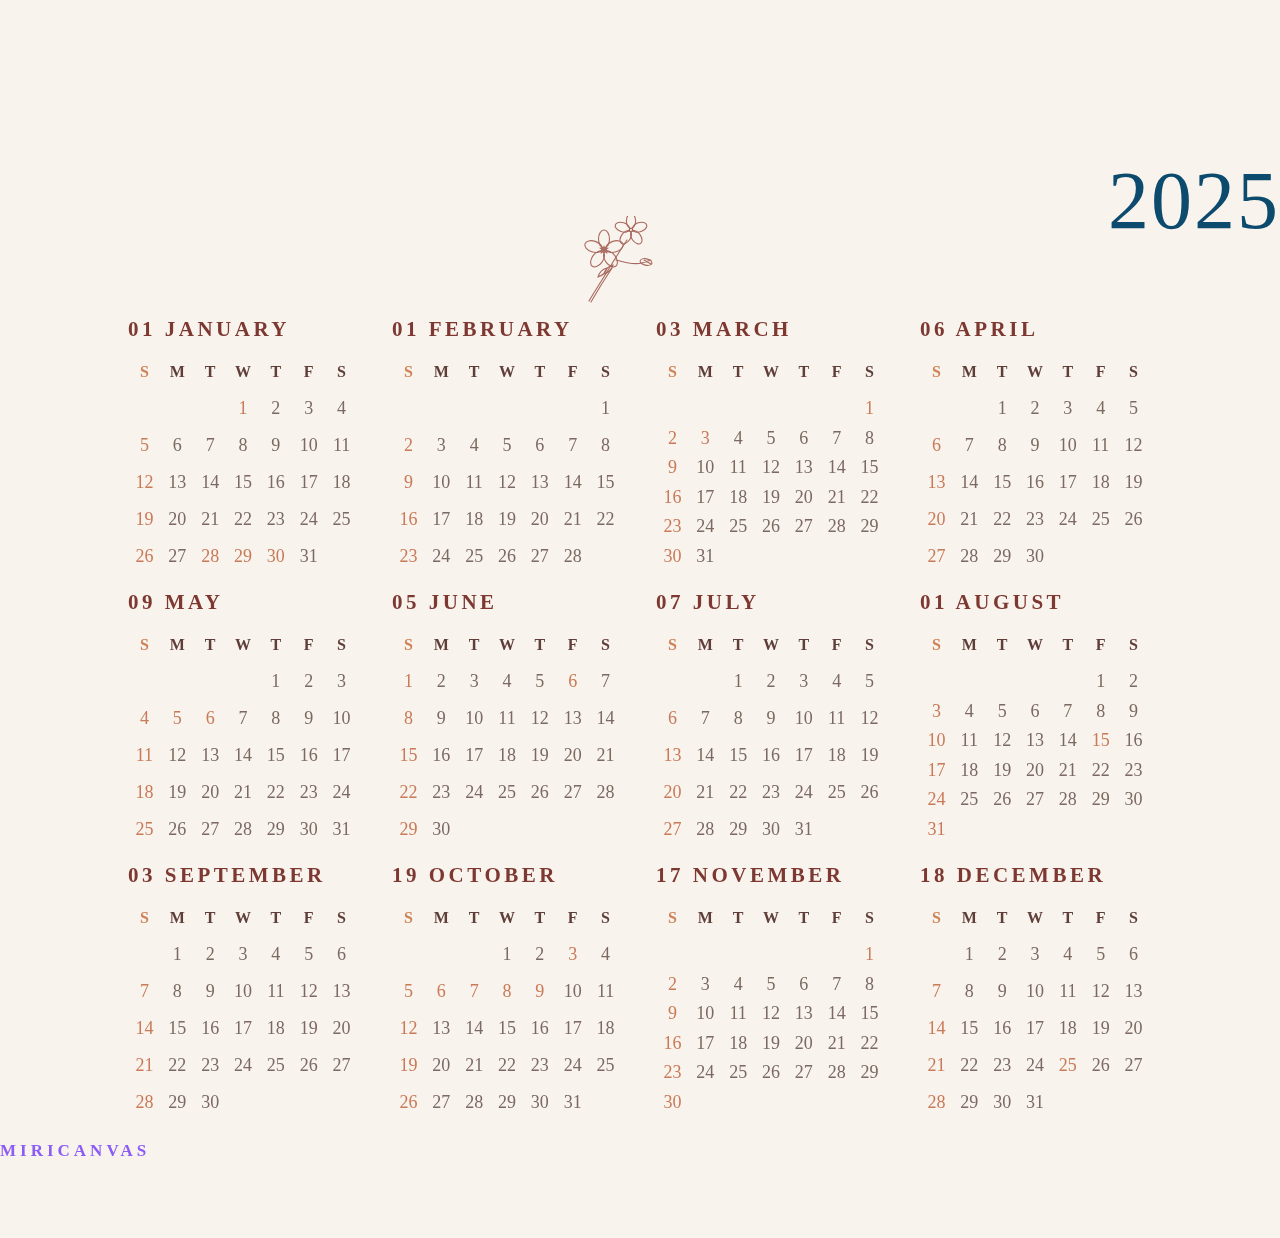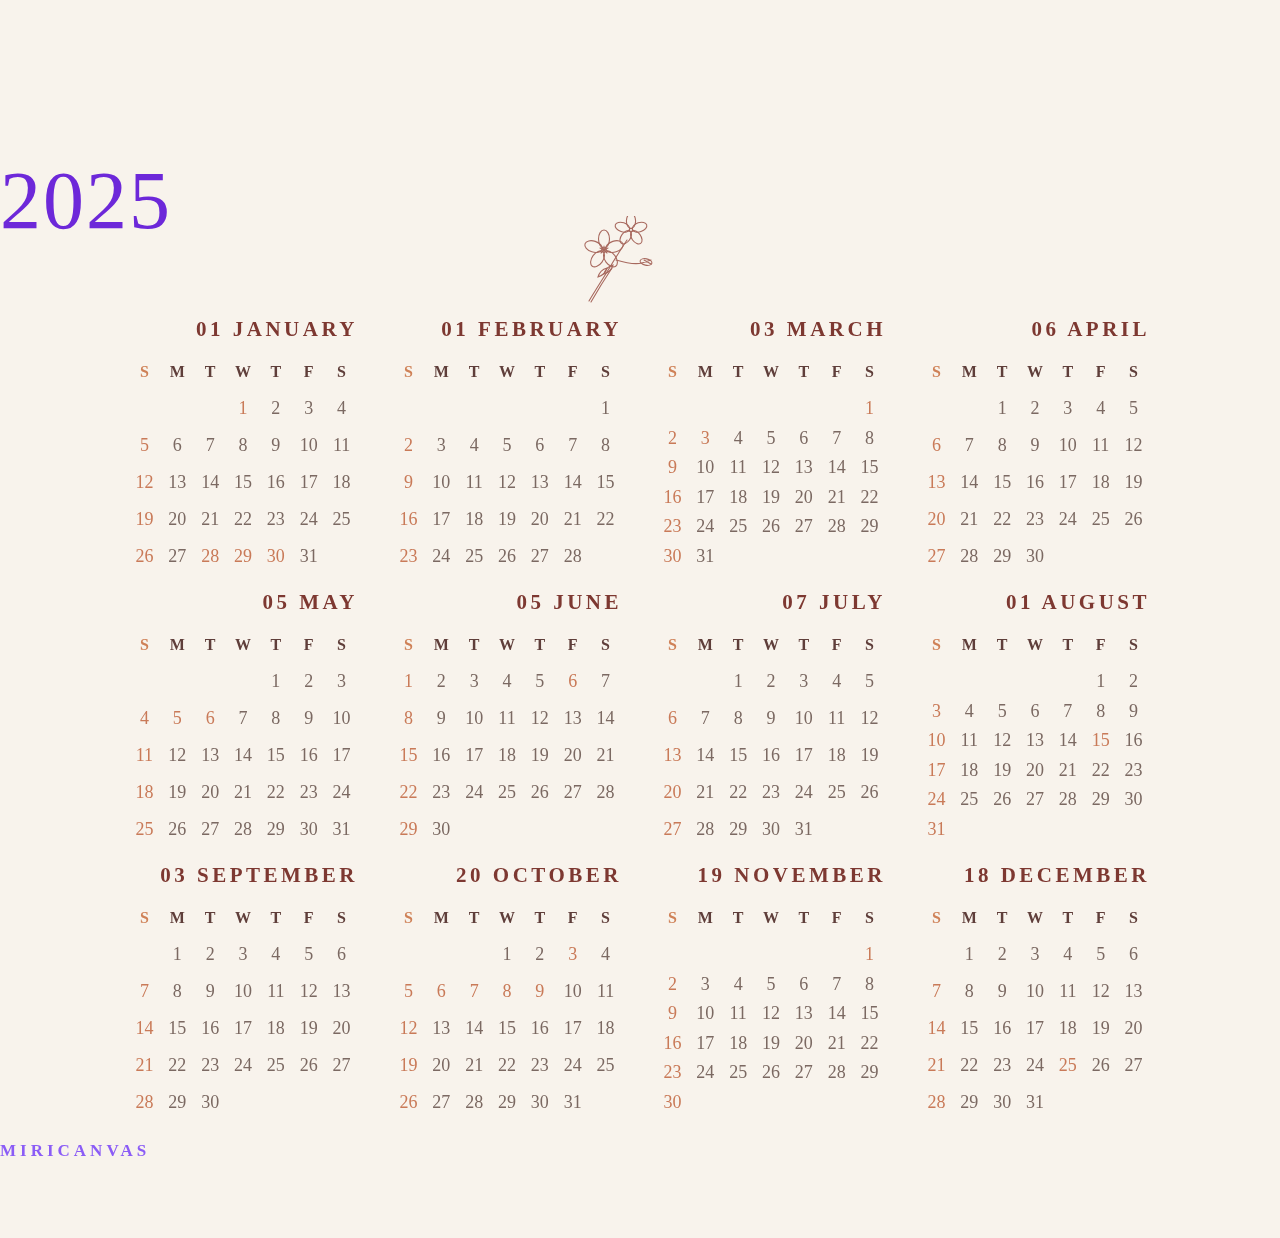--- a/index.html
+++ b/index.html
@@ -5,35 +5,35 @@
   html,body{margin:0;padding:0;}
   body{
     width:1280px;height:1238px;
     background:#f8f3ec;
     font-family:"Liberation Serif", serif;
     position:relative;overflow:hidden;
     -webkit-font-smoothing:antialiased;
   }
   .year-title{
     position:absolute;top:160px;left:0;width:100%;
-    text-align:left;
+    text-align:right;
     font-size:82px;line-height:1;
-    color:#6d28d9;letter-spacing:2px;
+    color:#0c4a6e;letter-spacing:2px;
   }
   .flower{position:absolute;left:576px;top:216px;}
   .months-grid{
     position:absolute;left:128px;top:317px;
     display:grid;
     grid-template-columns:repeat(4,230px);
     grid-template-rows:repeat(3,273px);
     column-gap:34px;
   }
   .month{width:230px;}
   .month-title{
-    text-align:right;
+    text-align:left;
     font-size:21px;letter-spacing:3.5px;
     color:#7d3831;font-weight:700;
     height:24px;line-height:24px;
     margin-bottom:20px;white-space:nowrap;
   }
   .weekday-row{
     display:grid;grid-template-columns:repeat(7,1fr);
     height:22px;line-height:22px;
     margin-bottom:14px;text-align:center;
   }
@@ -333,21 +333,21 @@
           <span class="cell day">28</span>
           <span class="cell day">29</span>
           <span class="cell day">30</span>
           <span class="cell day"></span>
           <span class="cell day"></span>
           <span class="cell day"></span>
         </div>
       </div>
     </div>
     <div class="month">
-      <div class="month-title">05 MAY</div>
+      <div class="month-title">09 MAY</div>
       <div class="weekday-row">
         <span class="cell wd sun">S</span>
         <span class="cell wd">M</span>
         <span class="cell wd">T</span>
         <span class="cell wd">W</span>
         <span class="cell wd">T</span>
         <span class="cell wd">F</span>
         <span class="cell wd">S</span>
       </div>
       <div class="days">
@@ -637,21 +637,21 @@
           <span class="cell day">29</span>
           <span class="cell day">30</span>
           <span class="cell day"></span>
           <span class="cell day"></span>
           <span class="cell day"></span>
           <span class="cell day"></span>
         </div>
       </div>
     </div>
     <div class="month">
-      <div class="month-title">20 OCTOBER</div>
+      <div class="month-title">19 OCTOBER</div>
       <div class="weekday-row">
         <span class="cell wd sun">S</span>
         <span class="cell wd">M</span>
         <span class="cell wd">T</span>
         <span class="cell wd">W</span>
         <span class="cell wd">T</span>
         <span class="cell wd">F</span>
         <span class="cell wd">S</span>
       </div>
       <div class="days">
@@ -696,21 +696,21 @@
           <span class="cell day">27</span>
           <span class="cell day">28</span>
           <span class="cell day">29</span>
           <span class="cell day">30</span>
           <span class="cell day">31</span>
           <span class="cell day"></span>
         </div>
       </div>
     </div>
     <div class="month">
-      <div class="month-title">19 NOVEMBER</div>
+      <div class="month-title">17 NOVEMBER</div>
       <div class="weekday-row">
         <span class="cell wd sun">S</span>
         <span class="cell wd">M</span>
         <span class="cell wd">T</span>
         <span class="cell wd">W</span>
         <span class="cell wd">T</span>
         <span class="cell wd">F</span>
         <span class="cell wd">S</span>
       </div>
       <div class="days">

